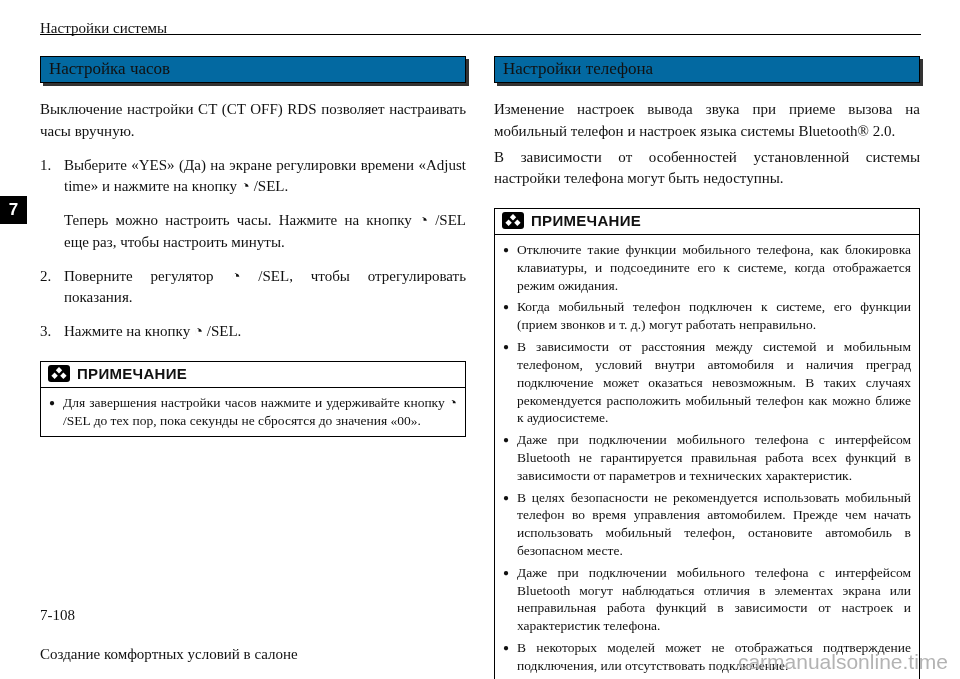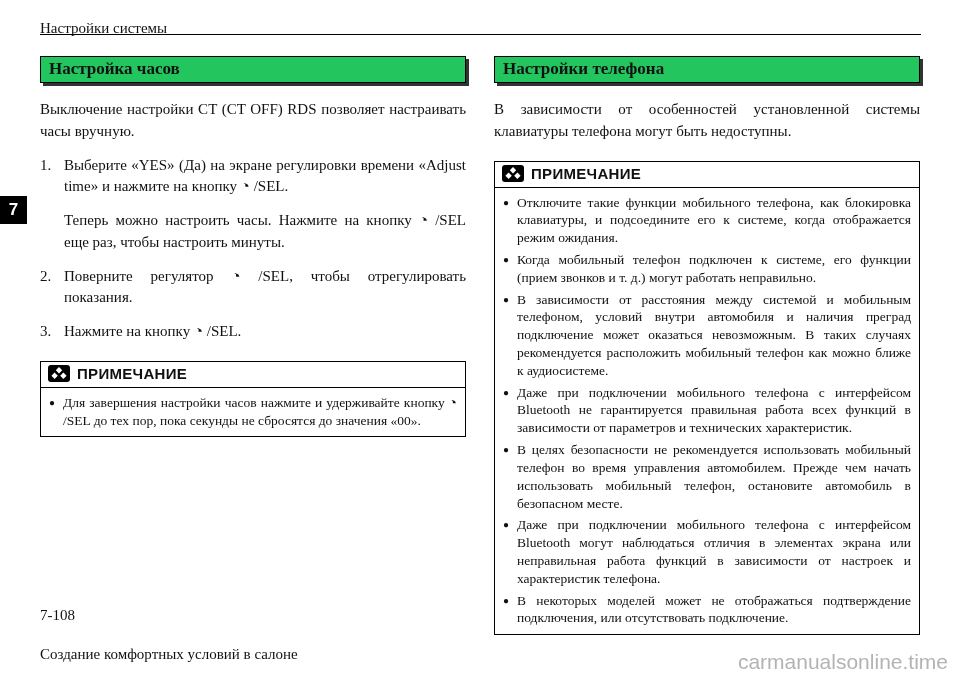--- a/index.html
+++ b/index.html
@@ -28,23 +28,23 @@
     display: flex; align-items: center; justify-content: center;
   }
   .columns {
     position: absolute; top: 56px; left: 40px; width: 881px;
     display: flex; gap: 28px;
   }
   .col { width: 426px; flex: none; }
   .section-title {
     border: 1px solid #000;
     box-shadow: 3px 3px 0 rgba(0,0,0,0.8);
-    background: #22c55e;
+    background: #0369a1;
     padding: 2px 8px 3px 8px;
-    font-size: 17px; font-weight: bold;
+    font-size: 17px; font-weight: normal;
     margin-bottom: 16px;
   }
   .para {
     font-size: 15px; line-height: 1.45;
     text-align: justify;
     margin-bottom: 4px;
   }
   .intro { margin-bottom: 12px; }
   .step {
     display: flex;
@@ -138,21 +138,22 @@
           <span class="bullet">●</span>
           <span class="note-text">Для завершения настройки часов нажмите и удерживайте кнопку ◔ /SEL до тех пор, пока секунды не сбросятся до значения «00».</span>
         </div>
       </div>
     </div>
   </div>
 
   <div class="col">
     <div class="section-title">Настройки телефона</div>
 
-    <p class="para">В зависимости от особенностей установленной системы клавиатуры телефона могут быть недоступны.</p>
+    <p class="para">Изменение настроек вывода звука при приеме вызова на мобильный телефон и настроек языка системы Bluetooth® 2.0.</p>
+    <p class="para">В зависимости от особенностей установленной системы настройки телефона могут быть недоступны.</p>
 
     <div class="note-box">
       <div class="note-header">
         <span class="note-icon">
           <svg width="22" height="17" viewBox="0 0 22 17">
             <rect x="0" y="0" width="22" height="17" rx="3" fill="#000"></rect>
             <path d="M11 2 L14.2 5.2 L11 8.4 L7.8 5.2 Z" fill="#fff"></path>
             <path d="M6.6 7.5 L9.8 10.7 L6.6 13.9 L3.4 10.7 Z" fill="#fff"></path>
             <path d="M15.4 7.5 L18.6 10.7 L15.4 13.9 L12.2 10.7 Z" fill="#fff"></path>
           </svg>

